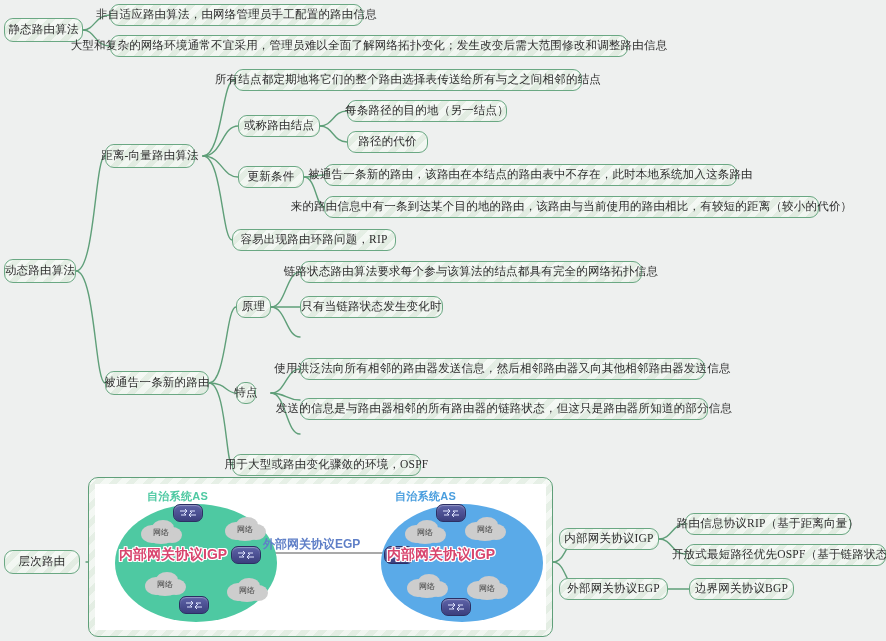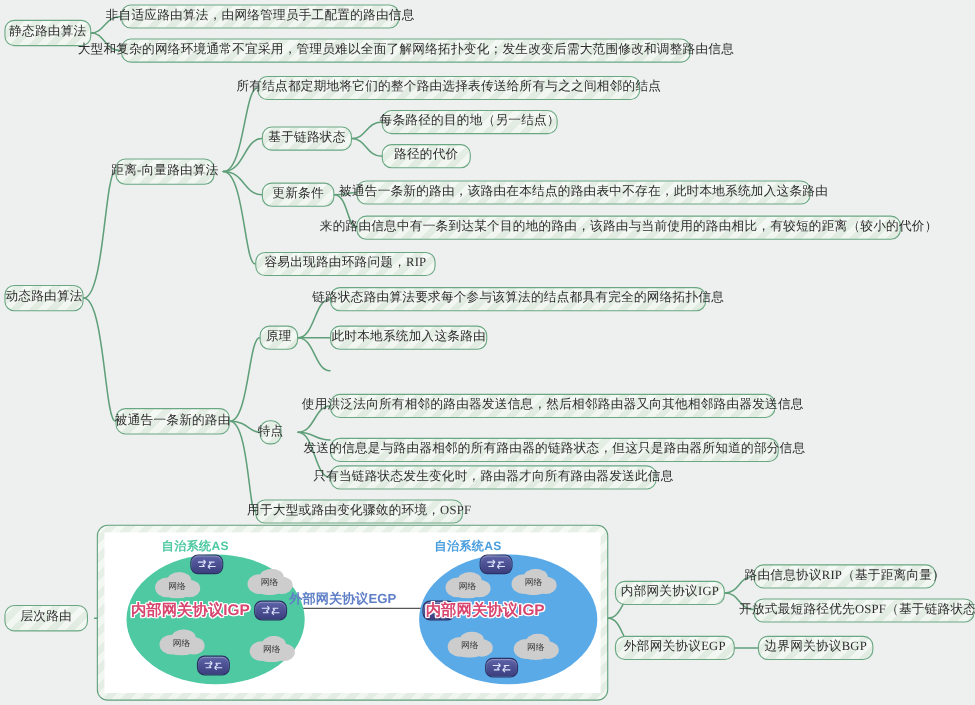--- a/index.html
+++ b/index.html
@@ -146,40 +146,39 @@
 
   <div class="node" style="left:4px;top:18px;width:79px;height:24px;">静态路由算法</div>
   <div class="node" style="left:110px;top:4px;width:253px;height:22px;">非自适应路由算法，由网络管理员手工配置的路由信息</div>
   <div class="node" style="left:110px;top:35px;width:518px;height:22px;">大型和复杂的网络环境通常不宜采用，管理员难以全面了解网络拓扑变化；发生改变后需大范围修改和调整路由信息</div>
 
   <div class="node" style="left:4px;top:259px;width:72px;height:24px;">动态路由算法</div>
 
   <div class="node" style="left:105px;top:144px;width:90px;height:24px;">距离-向量路由算法</div>
 
   <div class="node" style="left:234px;top:69px;width:348px;height:22px;">所有结点都定期地将它们的整个路由选择表传送给所有与之之间相邻的结点</div>
-  <div class="node" style="left:238px;top:115px;width:82px;height:22px;">基于链路状态</div>
+  <div class="node" style="left:238px;top:115px;width:82px;height:22px;">或称路由结点</div>
   <div class="node" style="left:347px;top:100px;width:160px;height:22px;">每条路径的目的地（另一结点）</div>
   <div class="node" style="left:347px;top:131px;width:81px;height:22px;">路径的代价</div>
 
   <div class="node" style="left:238px;top:166px;width:66px;height:22px;">更新条件</div>
   <div class="node" style="left:324px;top:164px;width:413px;height:22px;">被通告一条新的路由，该路由在本结点的路由表中不存在，此时本地系统加入这条路由</div>
   <div class="node" style="left:324px;top:196px;width:495px;height:22px;">来的路由信息中有一条到达某个目的地的路由，该路由与当前使用的路由相比，有较短的距离（较小的代价）</div>
 
   <div class="node" style="left:232px;top:229px;width:164px;height:22px;">容易出现路由环路问题，RIP</div>
 
   <div class="node" style="left:105px;top:371px;width:104px;height:24px;">被通告一条新的路由</div>
 
   <div class="node" style="left:236px;top:296px;width:35px;height:22px;">原理</div>
   <div class="node" style="left:300px;top:261px;width:342px;height:22px;">链路状态路由算法要求每个参与该算法的结点都具有完全的网络拓扑信息</div>
-  <div class="node" style="left:300px;top:296px;width:143px;height:22px;">此时本地系统加入这条路由</div>
+  <div class="node" style="left:300px;top:296px;width:143px;height:22px;">只有当链路状态发生变化时</div>
 
   <div class="node" style="left:236px;top:382px;width:20px;height:22px;">特点</div>
   <div class="node" style="left:300px;top:358px;width:405px;height:22px;">使用洪泛法向所有相邻的路由器发送信息，然后相邻路由器又向其他相邻路由器发送信息</div>
   <div class="node" style="left:300px;top:385px;width:408px;height:22px;margin-top:13px;">发送的信息是与路由器相邻的所有路由器的链路状态，但这只是路由器所知道的部分信息</div>
-  <div class="node" style="left:300px;top:423px;width:297px;height:22px;">只有当链路状态发生变化时，路由器才向所有路由器发送此信息</div>
 
   <div class="node" style="left:232px;top:454px;width:189px;height:22px;">用于大型或路由变化骤敛的环境，OSPF</div>
 
   <div class="node" style="left:4px;top:550px;width:76px;height:24px;">层次路由</div>
 
   <div class="pic-node" style="left:88px;top:477px;width:465px;height:160px;">
     <div class="pic-inner">
 
       <svg id="picwires" viewBox="0 0 453 148" preserveAspectRatio="none">
         <g stroke="#3a3a3a" stroke-width="1.1" fill="none">

